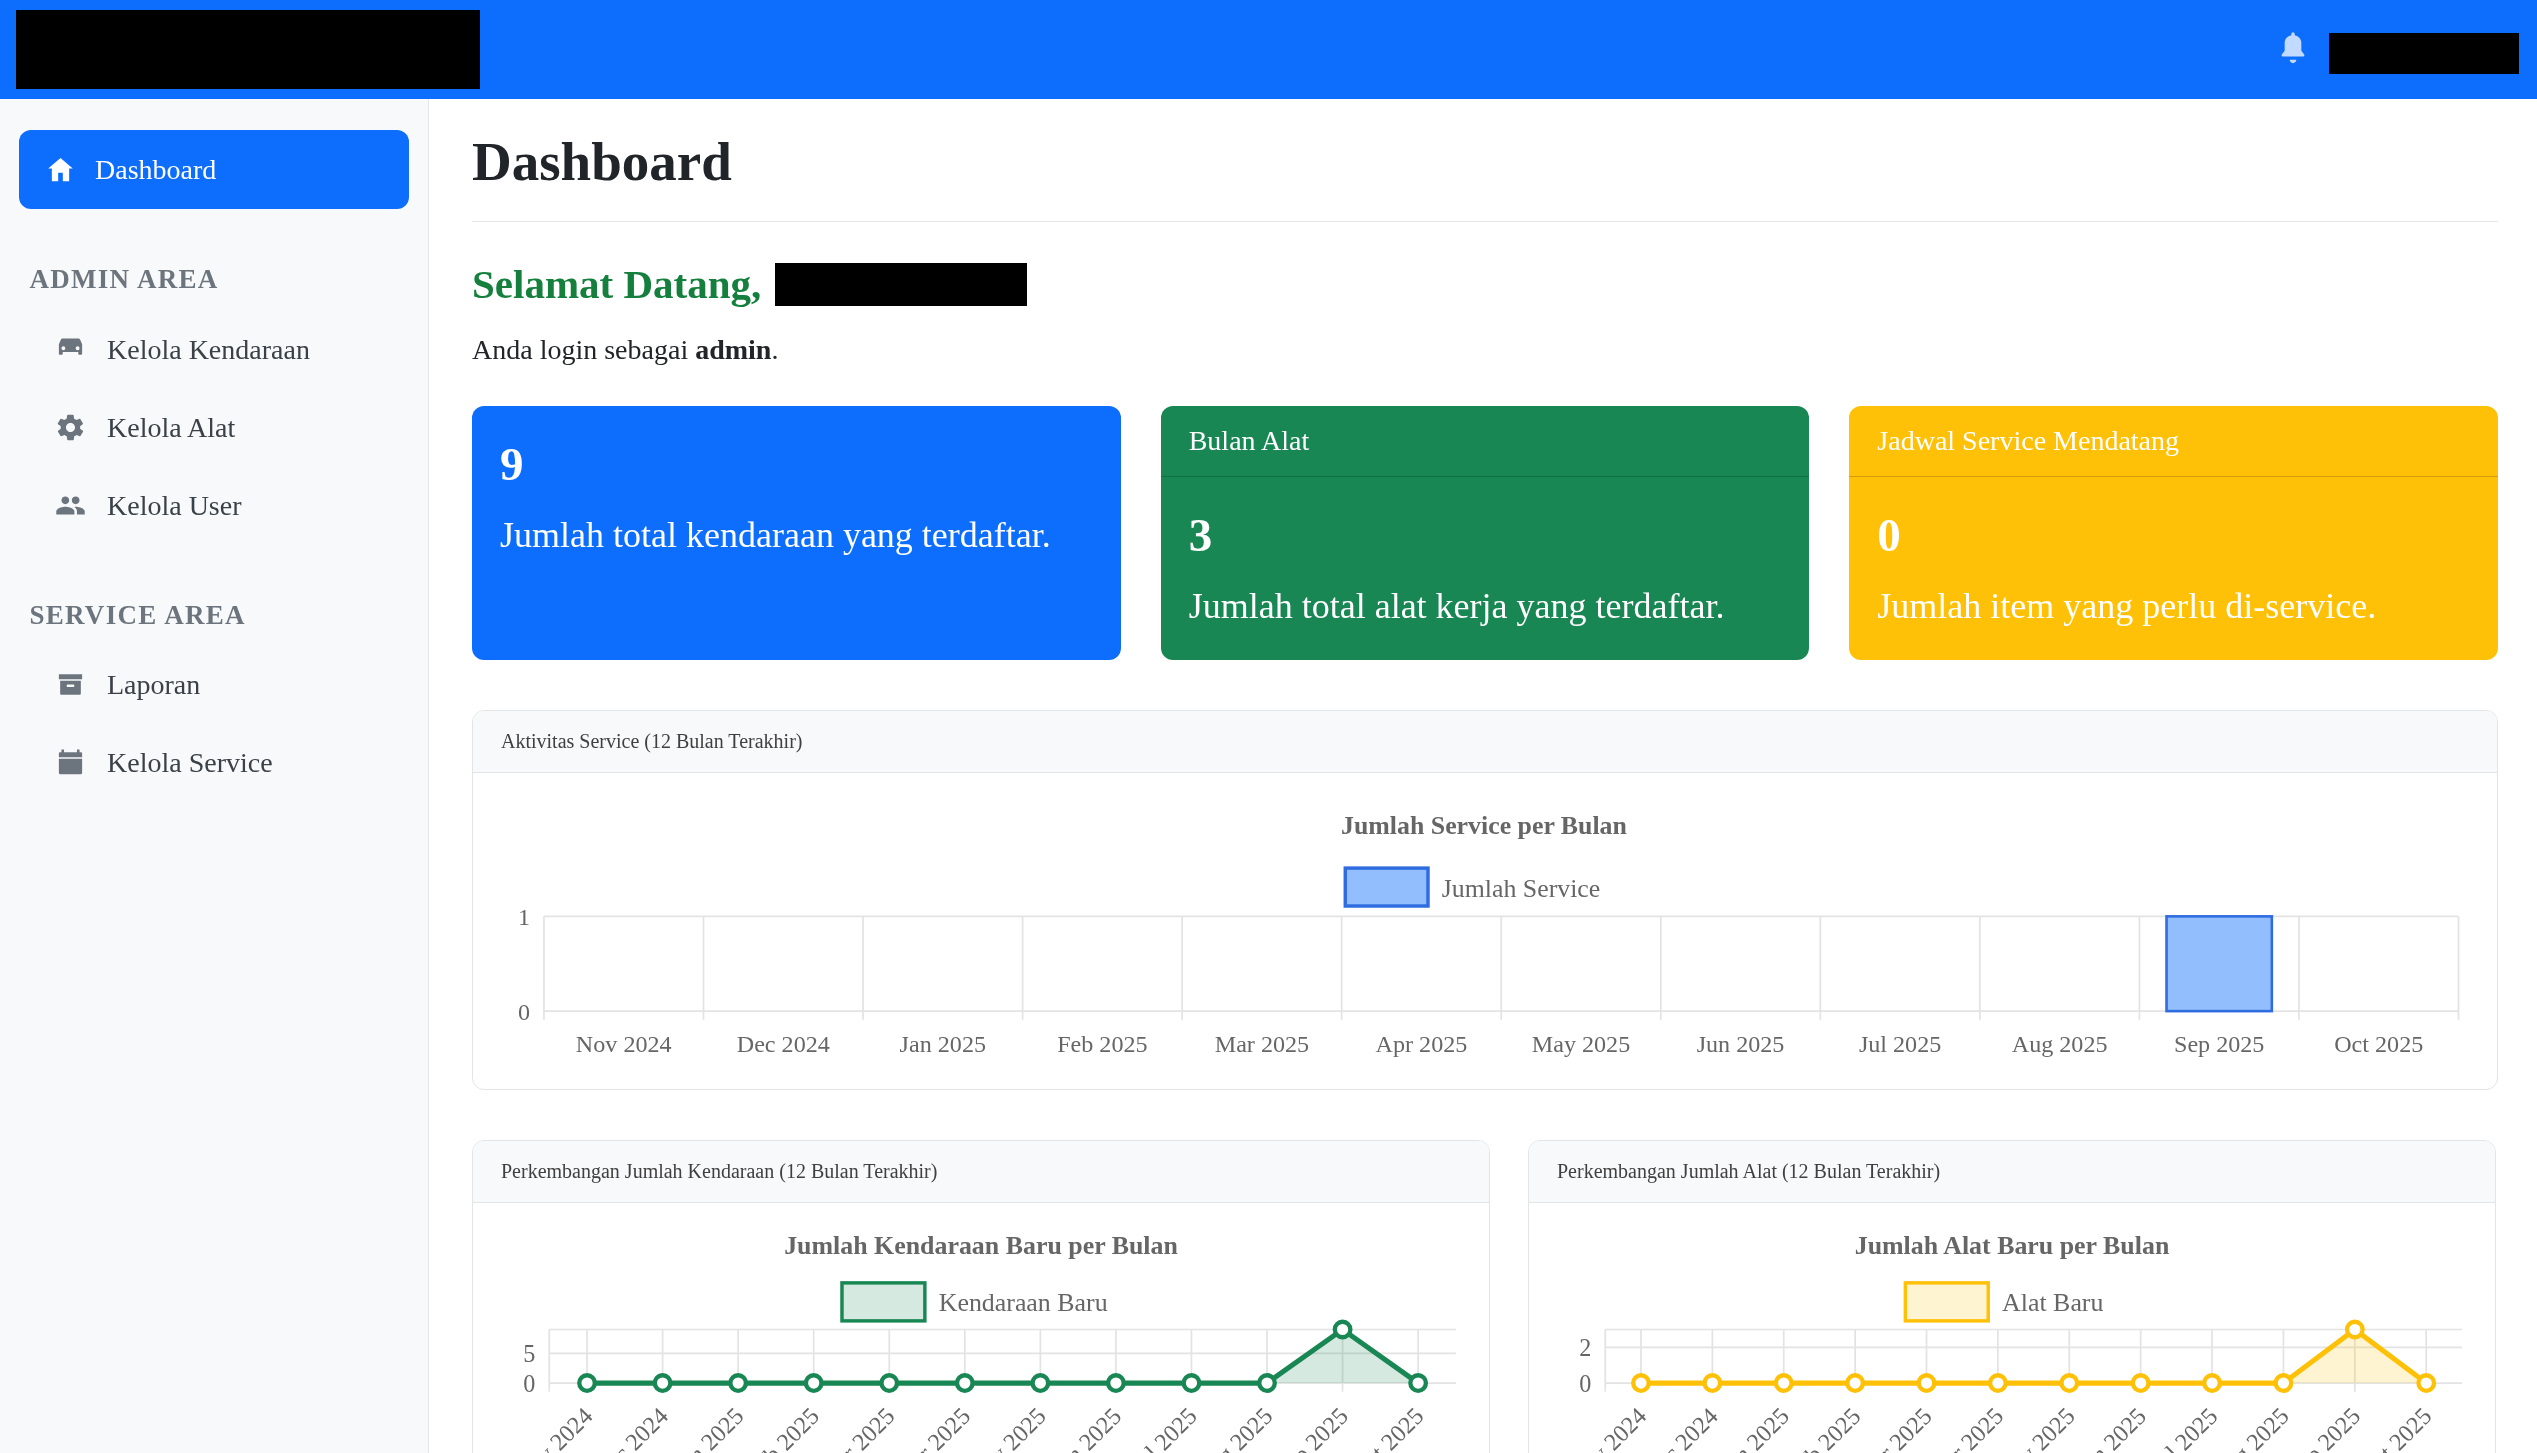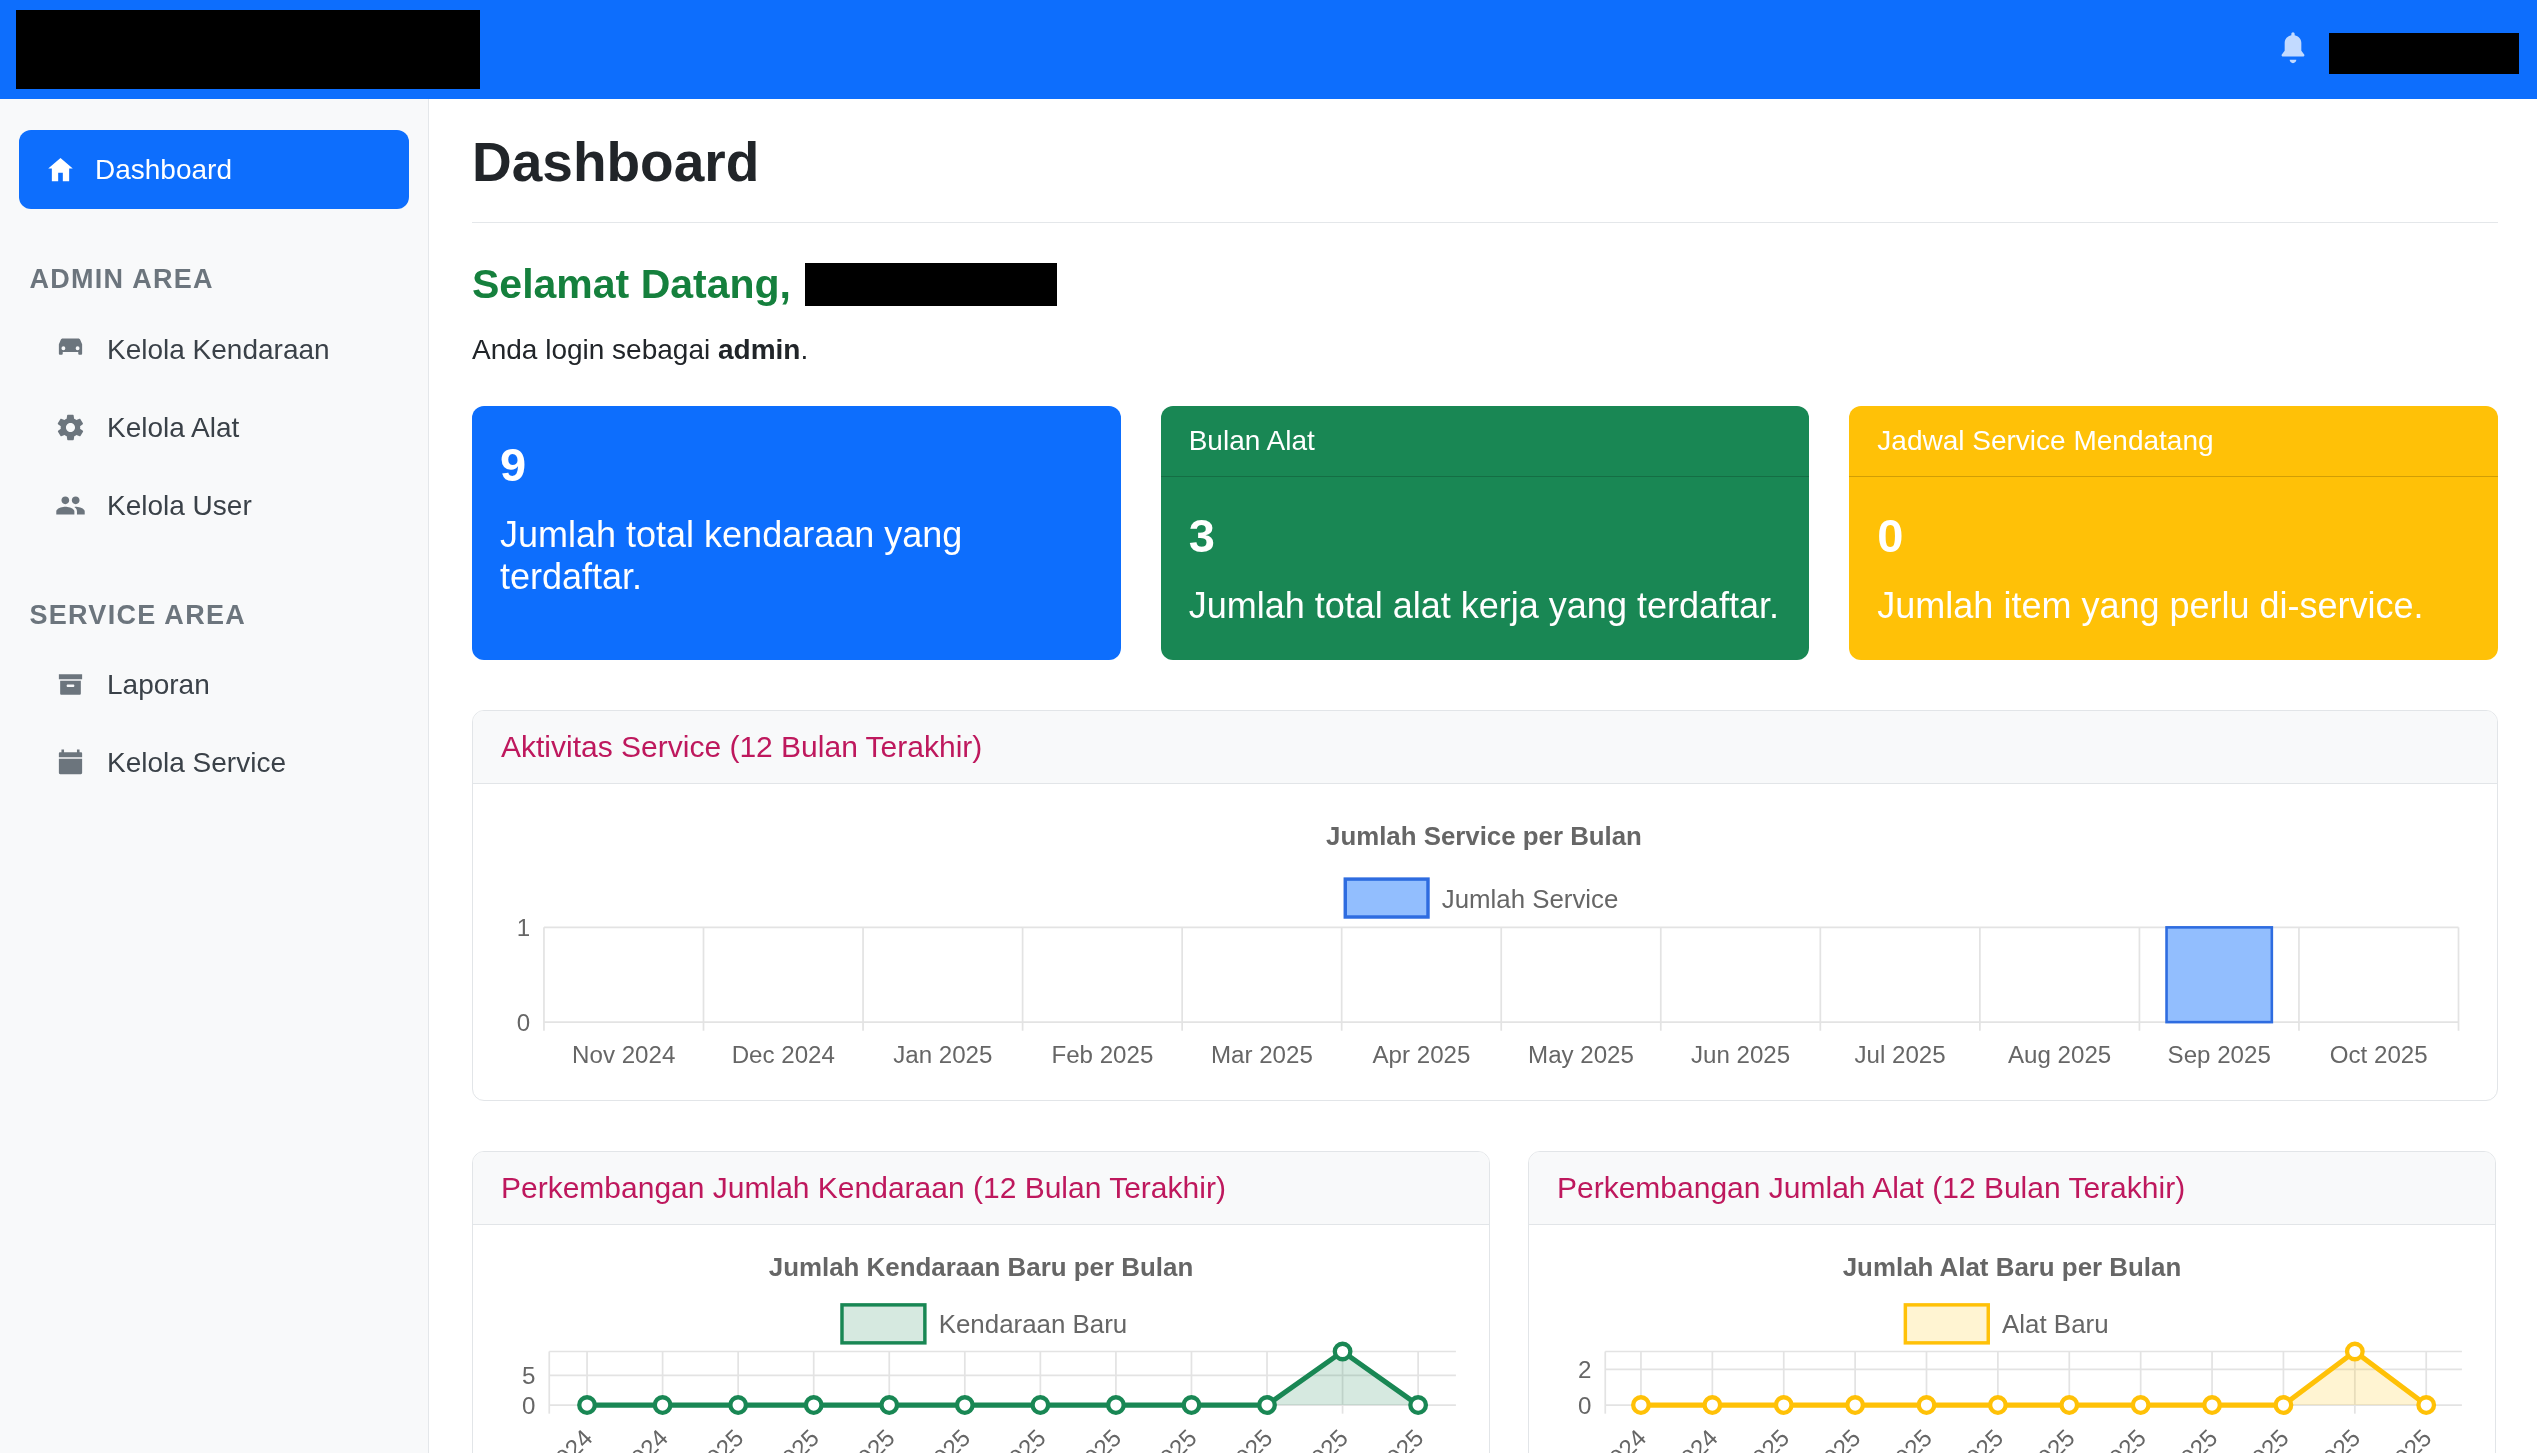--- a/index.html
+++ b/index.html
@@ -1,16 +1,16 @@
 <!DOCTYPE html>
 <html style="font-size:14px"><head>
 <meta charset="utf-8">
 <style>
   html,body{margin:0;padding:0;background:#fff;font-family:"Liberation Sans",sans-serif;}
-  .app{position:relative;width:2538px;height:1453px;overflow:hidden;background:#fff;}
+  .app{position:relative;width:2538px;height:1453px;overflow:hidden;background:#fff;font-family:Liberation Serif, serif;}
 
   
   .topbar{position:absolute;top:0;left:0;width:2538px;height:99px;background:#0d6efd;z-index:5;}
   .logo-redact{position:absolute;left:16.4px;top:9.5px;width:464px;height:79px;background:#000;cursor:pointer;}
   .bell{position:absolute;left:2273px;top:29px;width:40px;height:40px;display:block;}
   .user-redact{position:absolute;left:2329px;top:33px;width:190px;height:41px;background:#000;cursor:pointer;}
 
   
   .sidebar{position:absolute;top:99px;left:0;width:429px;bottom:0;background:#f8f9fa;border-right:1.7px solid #e4e7ea;box-sizing:border-box;padding:31px 19px 0 19px;}
   .nav-active{display:flex;align-items:center;gap:19px;background:#0d6efd;color:#fff;border-radius:12px;height:79px;padding:0 26px;font-size:28px;font-weight:500;cursor:pointer;}
@@ -32,21 +32,21 @@
   .stat-row{display:flex;gap:40px;margin-top:40px;}
   .stat-card{flex:1;border-radius:12px;color:#fff;overflow:hidden;}
   .stat-head{padding:19px 28px;font-size:28px;border-bottom:1.7px solid rgba(0,0,0,0.18);}
   .stat-body{padding:35px 28px 33px 28px;}
   .stat-value{font-size:47px;font-weight:700;line-height:1;}
   .stat-desc{font-size:36px;margin-top:26px;}
 
   
   .chart-card{border:1.7px solid #e2e5e8;border-radius:12px;overflow:hidden;background:#fff;}
   .chart-card.wide{margin-top:50px;}
-  .chart-head{background:#f8f9fa;border-bottom:1.7px solid #e2e5e8;padding:19px 28px;font-size:30px;color:#be185d;}
+  .chart-head{background:#f8f9fa;border-bottom:1.7px solid #e2e5e8;padding:19px 28px;font-size:20px;color:#404040;}
   .chart-body{padding:21px;}
   .bottom-row{display:flex;gap:38px;margin-top:50px;}
   .bottom-row .chart-card.left{width:1018px;box-sizing:border-box;}
   .bottom-row .chart-card.right{width:968px;box-sizing:border-box;}
   svg{display:block;}
 </style>
 </head>
 <body>
 
 <div class="app">

